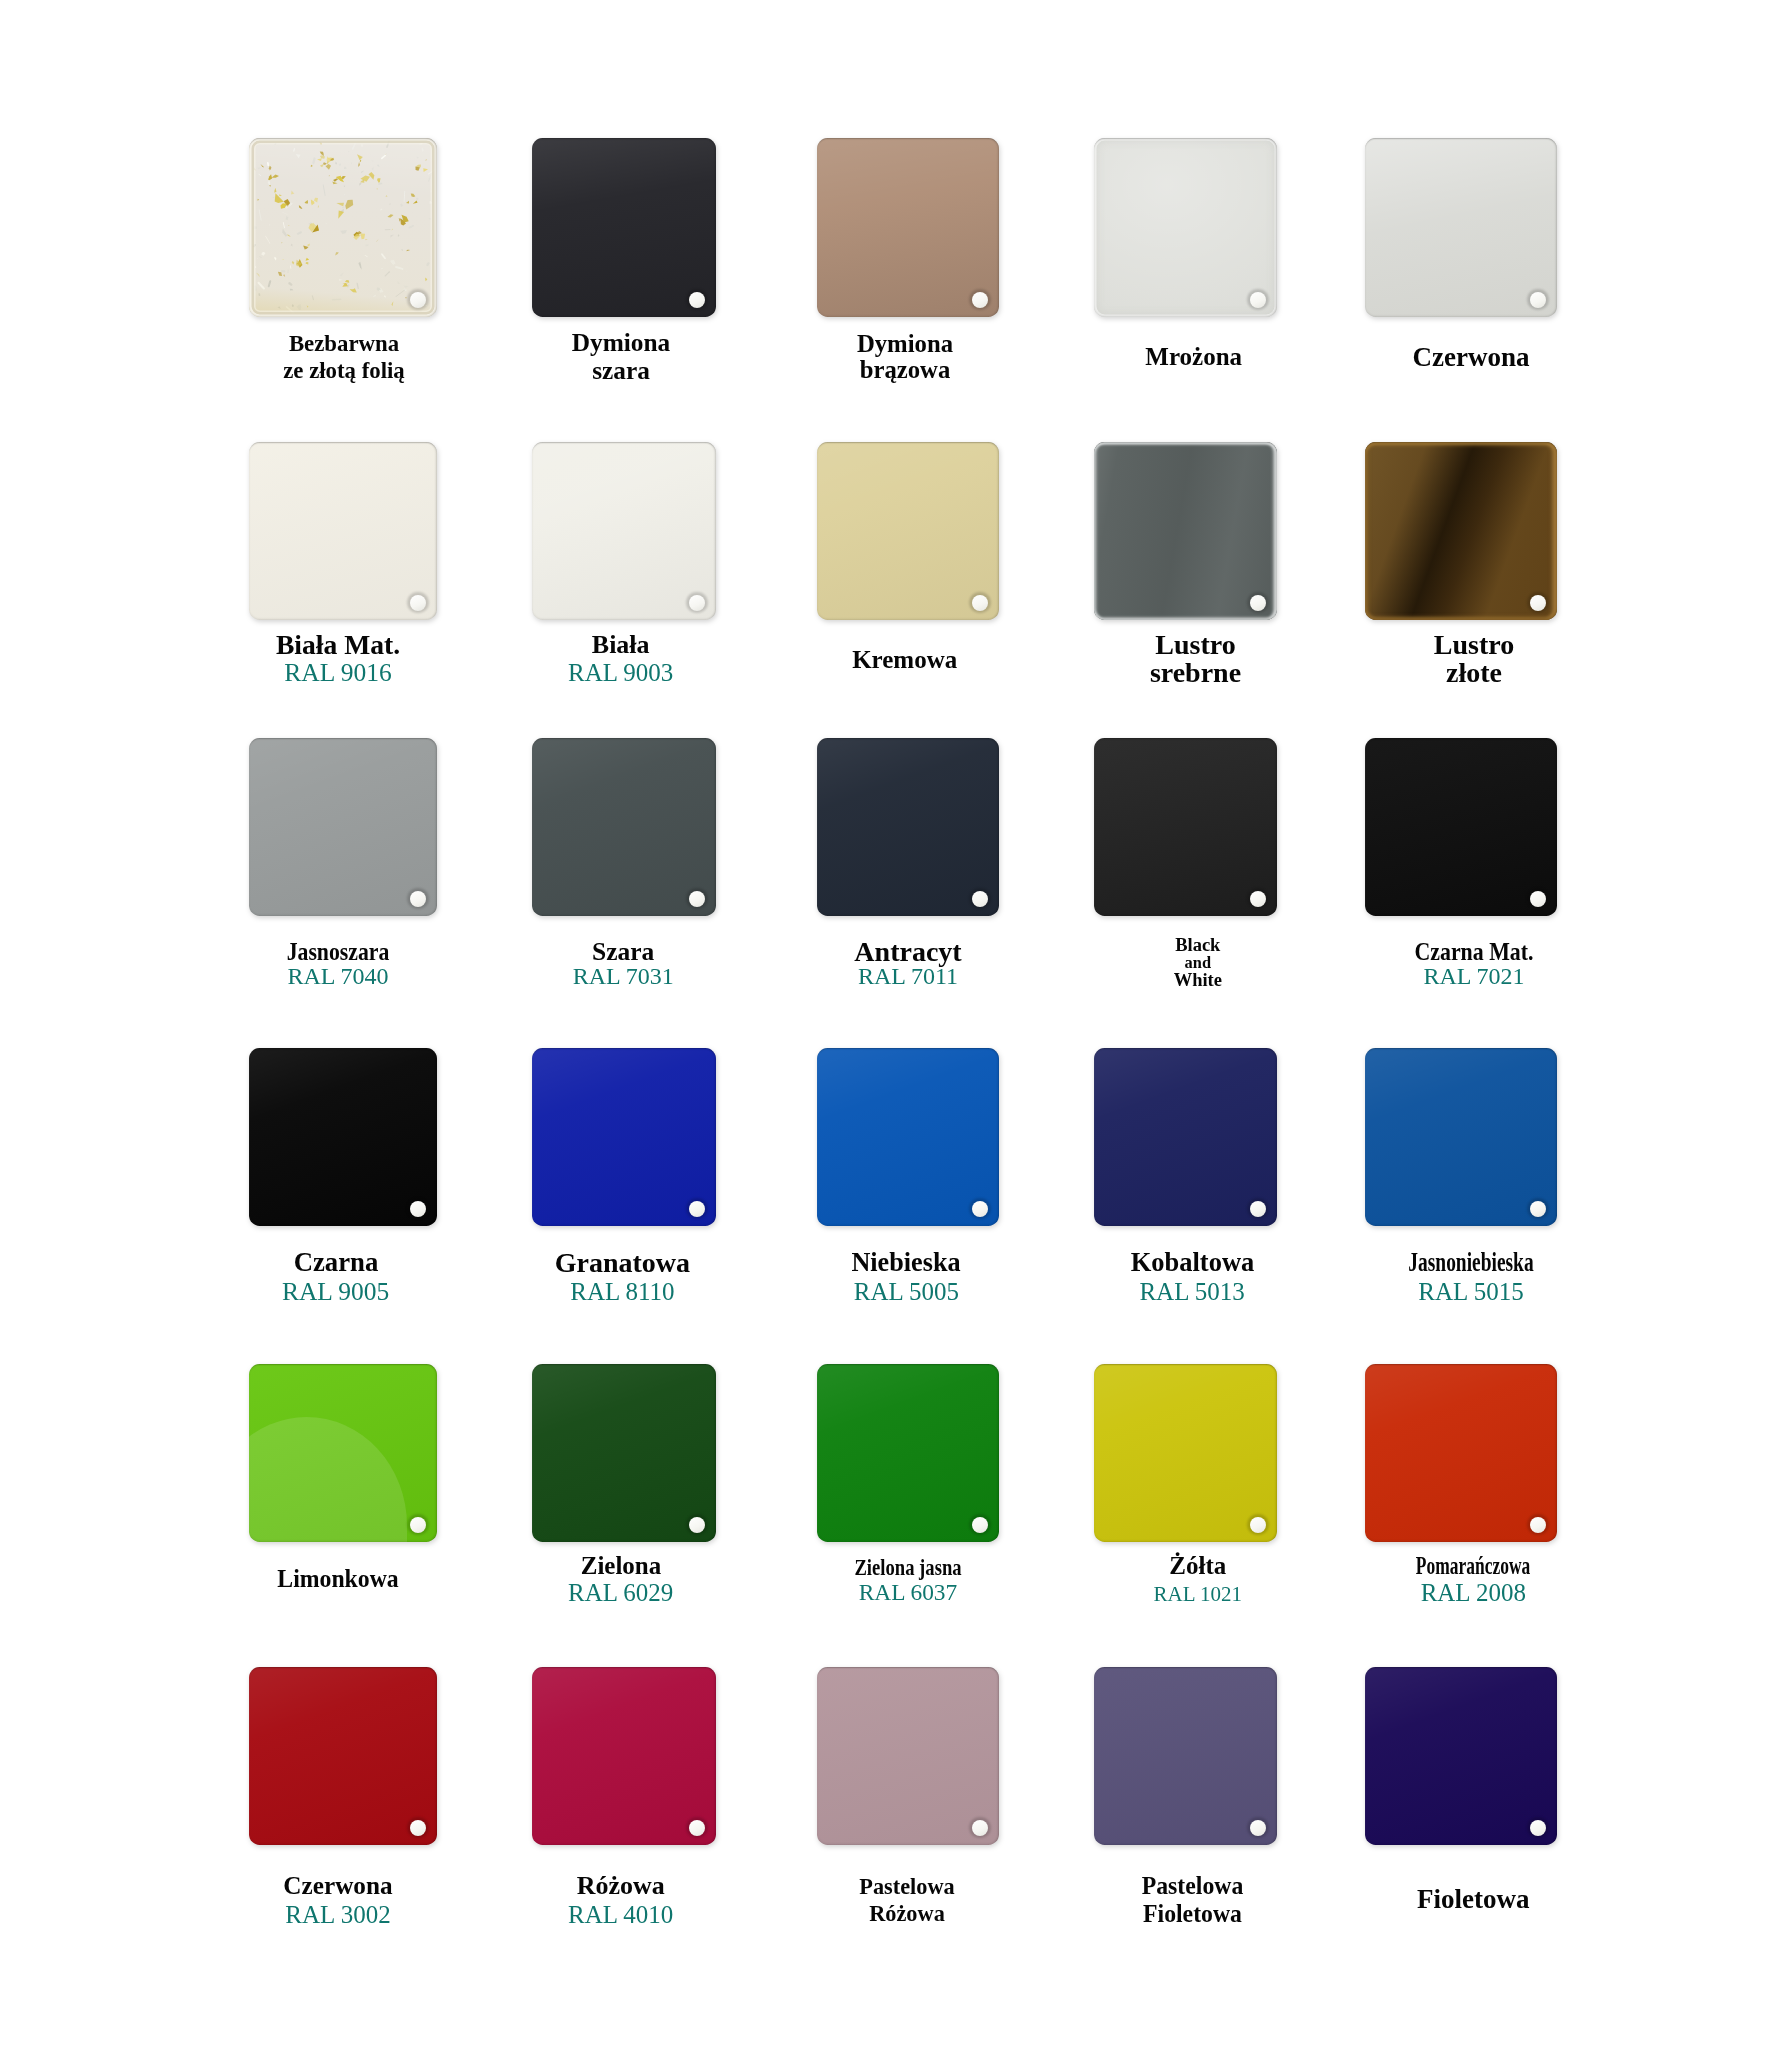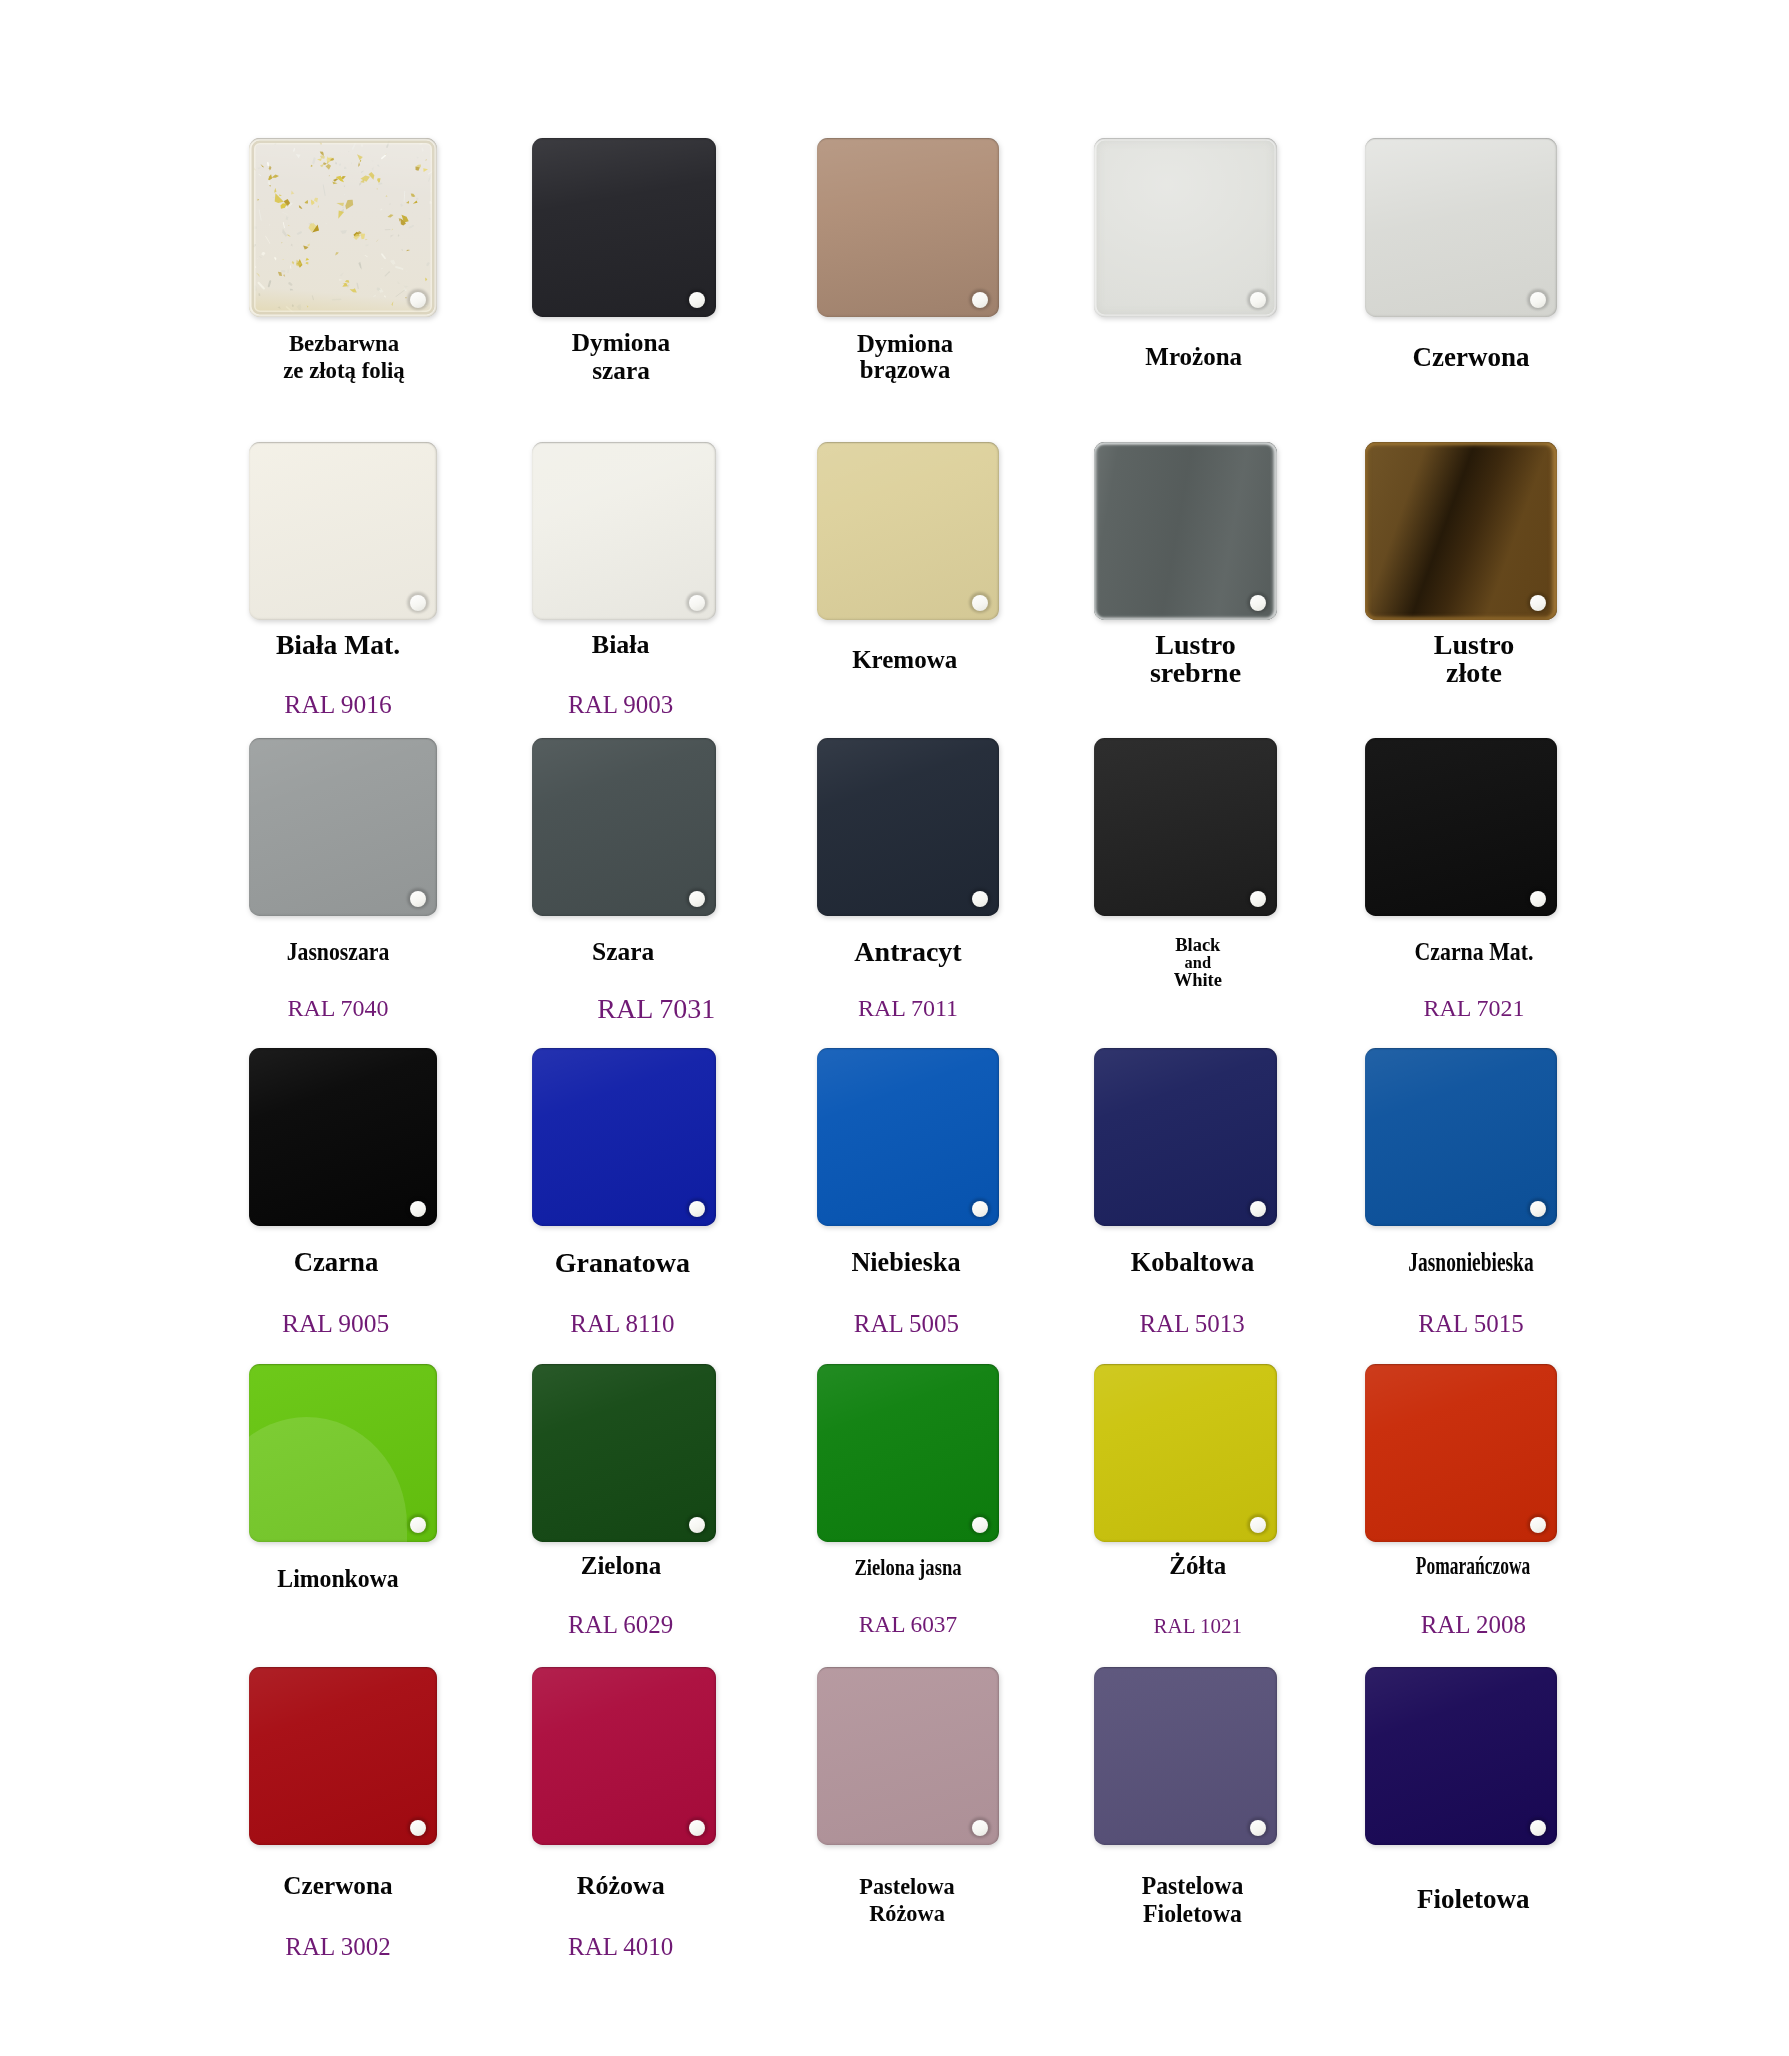--- a/index.html
+++ b/index.html
@@ -15,21 +15,21 @@
   .tint{position:absolute;inset:0;border-radius:10.7px;}
   .edge{position:absolute;inset:0;border-radius:10.7px;pointer-events:none;
         box-shadow: inset 0 1.6px 1.6px -0.8px rgba(0,0,0,0.28), inset -1.6px 0 2.5px -0.8px rgba(0,0,0,0.16),
                     inset 0 -1.6px 2.5px -0.8px rgba(0,0,0,0.10), inset 1.6px 0 1.6px -0.8px rgba(255,255,255,0.06);}
   .hole{position:absolute;border-radius:50%;}
   .holering{position:absolute;border-radius:50%;}
 
   .labels{position:absolute;text-align:center;}
   .line{white-space:pre;}
   .lname{font-weight:bold;color:#060606;}
-  .lral{font-weight:normal;color:#701a75;margin-top:32px;}
+  .lral{font-weight:normal;color:#0f766e;}
 </style>
 </head>
 <body>
 
 <div id="grid">
     <div class="cell" style="left: 249px; top: 138px; width: 188px;">
       <div class="chip" style="width: 188px; height: 179px;">
         <div class="face" style="background: rgb(231, 227, 219);">
           <svg class="tint" width="188" height="179" viewBox="0 0 228 218">
             <polygon points="187.5,137.9 185.0,137.4 185.5,135.7" fill="#c8c8c0" opacity="0.55" transform="rotate(166 186.1 136.7)"></polygon>
@@ -396,21 +396,21 @@
       <div class="chip" style="width: 184px; height: 178px;">
         <div class="face" style="background: rgb(69, 78, 79);">
           <div class="tint" style="background:linear-gradient(160deg, rgba(255,255,255,0.09) 0%, rgba(255,255,255,0.03) 30%, rgba(0,0,0,0.045) 100%)"></div>
         </div>
         <div class="edge"></div>
         <div class="holering" style="width: 21.4px; height: 21.4px; right: 8.2px; bottom: 6.6px; background: rgba(0, 0, 0, 0.16); filter: blur(1.3px);"></div>
         <div class="hole" style="width: 16.4px; height: 16.4px; right: 10.7px; bottom: 9px; background: linear-gradient(155deg, rgb(255, 255, 255) 0%, rgb(246, 246, 242) 58%, rgb(230, 230, 224) 100%);"></div>
       </div>
       <div class="labels" style="left: -0.8px; width: 184px; top: 201px;">
         <div class="line lname" style="font-size: 25.5px; line-height: 25px;">Szara</div>
-        <div class="line lral" style="font-size: 28px; line-height: 25px; text-align: right;">RAL 7031</div>
+        <div class="line lral" style="font-size: 24px; line-height: 25px;">RAL 7031</div>
       </div>
     </div>
     <div class="cell" style="left: 817px; top: 738px; width: 182px;">
       <div class="chip" style="width: 182px; height: 178px;">
         <div class="face" style="background: rgb(32, 40, 53);">
           <div class="tint" style="background:linear-gradient(160deg, rgba(255,255,255,0.09) 0%, rgba(255,255,255,0.03) 30%, rgba(0,0,0,0.045) 100%)"></div>
         </div>
         <div class="edge"></div>
         <div class="holering" style="width: 21.4px; height: 21.4px; right: 8.2px; bottom: 6.6px; background: rgba(0, 0, 0, 0.16); filter: blur(1.3px);"></div>
         <div class="hole" style="width: 16.4px; height: 16.4px; right: 10.7px; bottom: 9px; background: linear-gradient(155deg, rgb(255, 255, 255) 0%, rgb(246, 246, 242) 58%, rgb(230, 230, 224) 100%);"></div>

